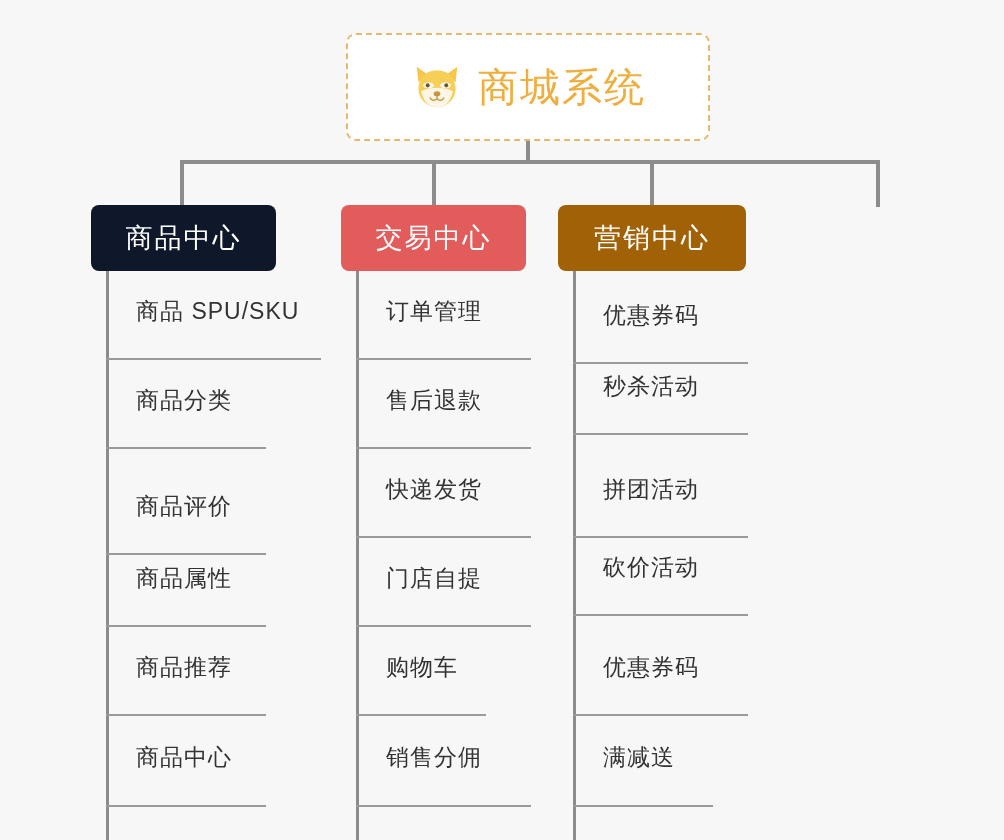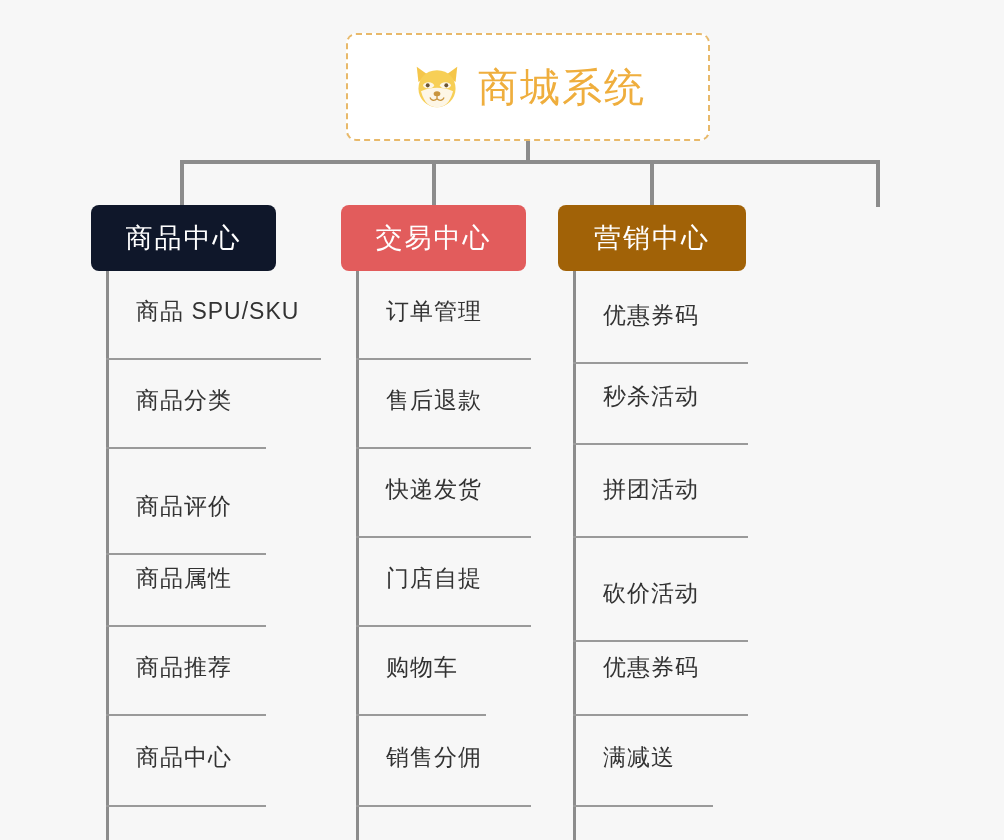--- a/index.html
+++ b/index.html
@@ -210,27 +210,27 @@
 
   <div class="column" style="left:525px;width:188px">
     <div class="col-header" style="background:#a16207">
       <span>营销中心</span>
     </div>
     <div class="spine" style="left:15px;height:595px"></div>
     <div class="items" style="left:15px">
       <div class="item" style="top:4px;width:175px">
         <span class="item-label">优惠券码</span>
       </div>
-      <div class="item" style="top:85px;width:175px">
+      <div class="item" style="top:75px;width:175px">
         <span class="item-label">秒杀活动</span>
       </div>
       <div class="item" style="top:178px;width:175px">
         <span class="item-label">拼团活动</span>
       </div>
-      <div class="item" style="top:282px;width:175px">
+      <div class="item" style="top:256px;width:175px">
         <span class="item-label">砍价活动</span>
       </div>
       <div class="item" style="top:356px;width:175px">
         <span class="item-label">优惠券码</span>
       </div>
       <div class="item" style="top:445px;height:91px;width:140px">
         <span class="item-label">满减送</span>
       </div>
     </div>
   </div>

